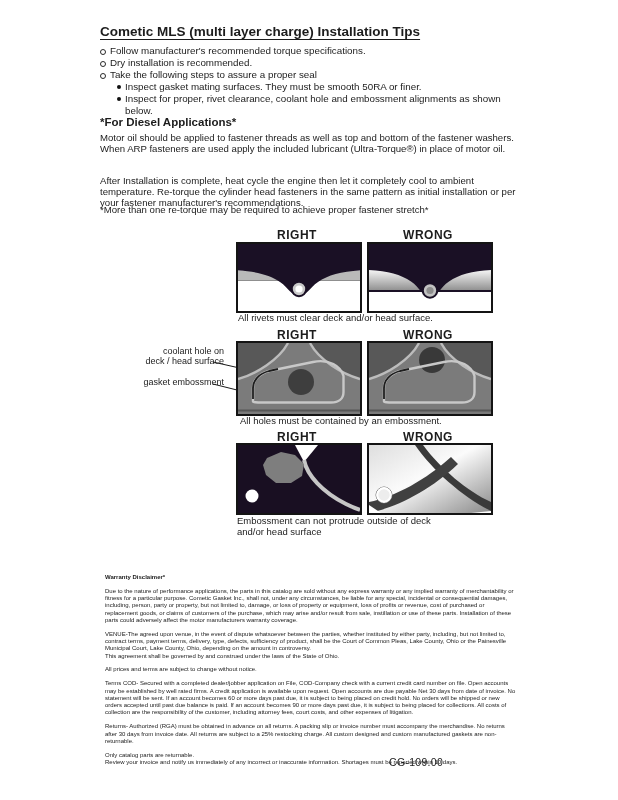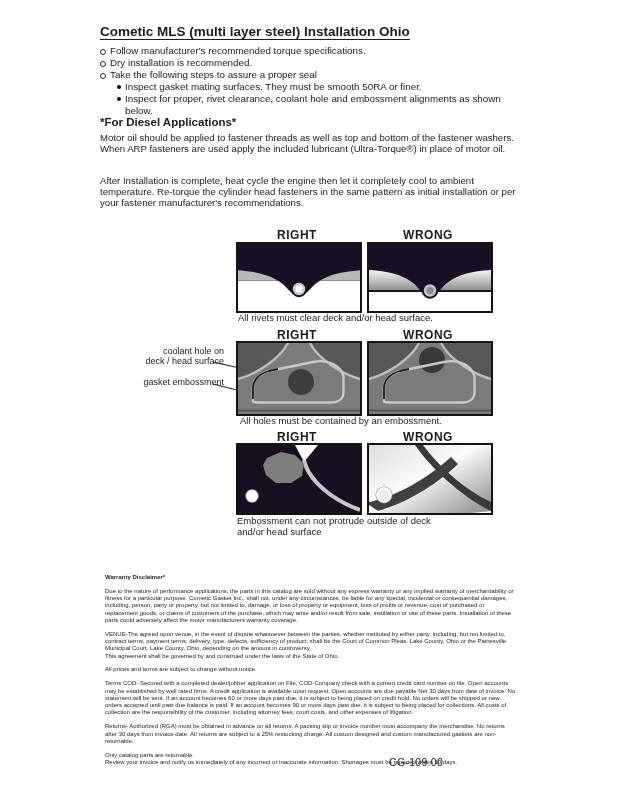--- a/index.html
+++ b/index.html
@@ -51,21 +51,21 @@
   #legal p.tight{margin-bottom:0;}
   #legal .lh{font-weight:bold;}
 
   #page-code{left:389px;top:756px;font-size:10.5px;letter-spacing:.3px;text-align:center;}
 </style>
 </head>
 <body>
 
 <div id="page">
 
-  <div class="abs" id="title">Cometic MLS (multi layer steel) Installation Ohio</div>
+  <div class="abs" id="title">Cometic MLS (multi layer charge) Installation Tips</div>
 
   <div class="abs" id="tips">
     <div class="tip-row">
       <span class="b-circle"></span>
       <span>Follow manufacturer's recommended torque specifications.</span>
     </div>
     <div class="tip-row">
       <span class="b-circle"></span>
       <span>Dry installation is recommended.</span>
     </div>
@@ -79,20 +79,21 @@
     </div>
     <div class="tip-row sub">
       <span class="b-dot"></span>
       <span>Inspect for proper, rivet clearance, coolant hole and embossment alignments as shown below.</span>
     </div>
   </div>
 
   <div class="abs" id="diesel-heading">*For Diesel Applications*</div>
   <div class="abs para" id="diesel-p1">Motor oil should be applied to fastener threads as well as top and bottom of the fastener washers. When ARP fasteners are used apply the included lubricant (Ultra-Torque®) in place of motor oil.</div>
   <div class="abs para" id="diesel-p2">After Installation is complete, heat cycle the engine then let it completely cool to ambient temperature. Re-torque the cylinder head fasteners in the same pattern as initial installation or per your fastener manufacturer's recommendations.</div>
+  <div class="abs para" id="diesel-p3">*More than one re-torque may be required to achieve proper fastener stretch*</div>
 
   <div class="abs fig-label col-left" id="f1-label-y" style="top:228px;">RIGHT</div>
   <div class="abs fig-label col-right" style="top:228px;">WRONG</div>
 
   <div class="abs panel col-left" style="top:242px;">
     <svg width="122" height="67" viewBox="0 0 122 67">
       <rect width="122" height="67" fill="#ffffff"></rect>
       <rect x="0" y="27" width="122" height="9.5" fill="#b9b9b9"></rect>
       <line x1="0" y1="36.5" x2="122" y2="36.5" stroke="#8f8f8f" stroke-width="1"></line>
       <path d="M0,0 H122 V26.5 C103,27.5 90,31 80,38 C71,44 69.5,51.5 61,51.5 C52.5,51.5 51,44 42,38 C32,31 19,27.5 0,26.5 Z" fill="#1a1025"></path>

